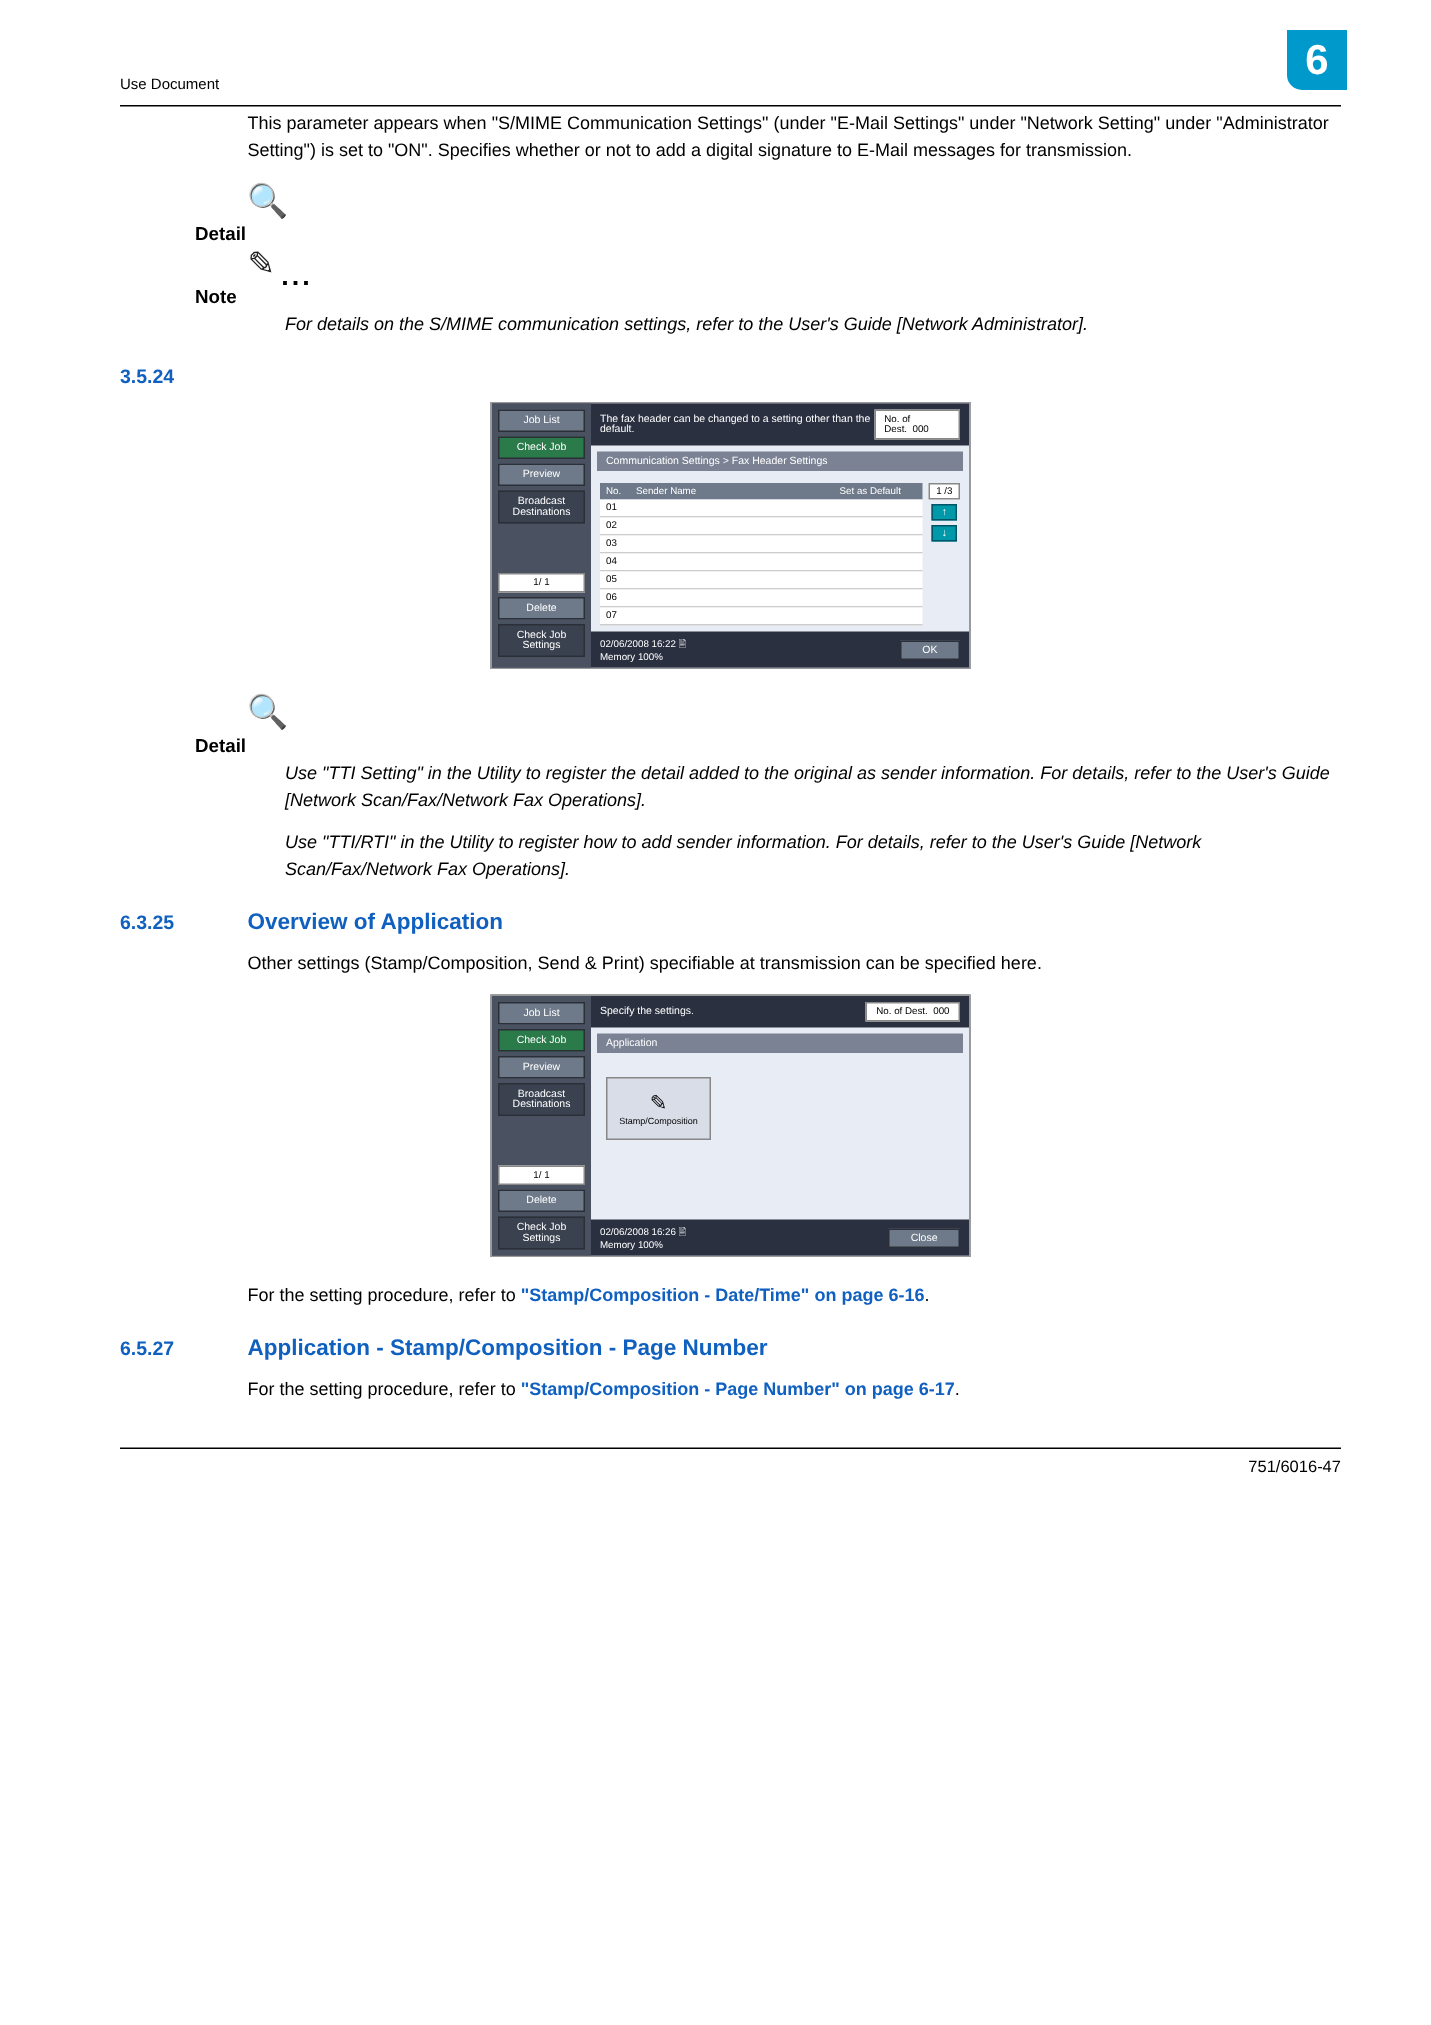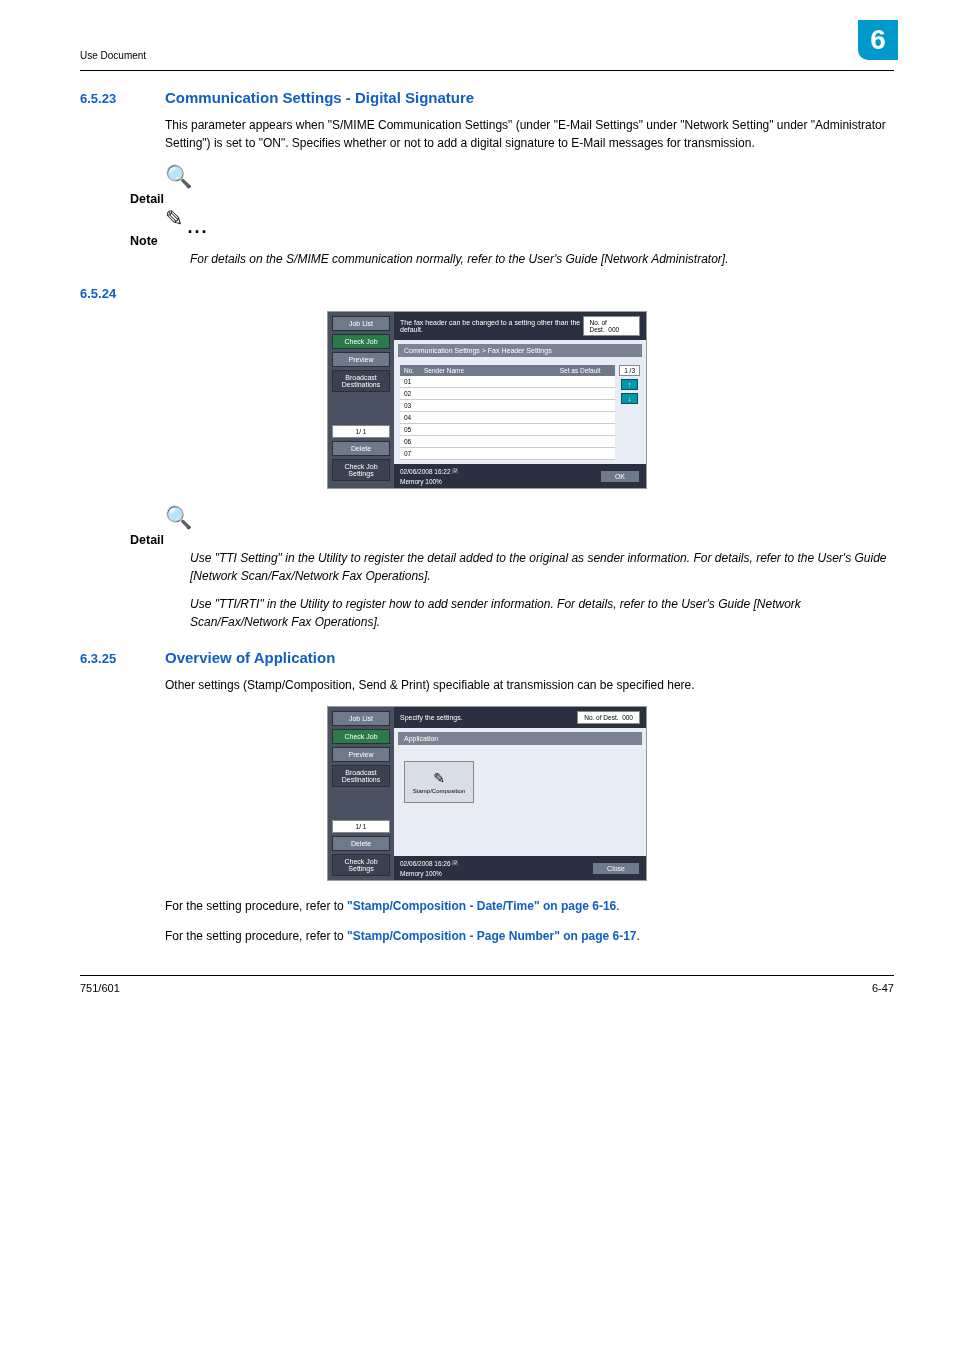--- a/index.html
+++ b/index.html
@@ -38,53 +38,49 @@
   .ok-btn, .close-btn { background:#6e7a8a; color:#fff; padding:2px 14px; border:1px solid #2a2f38; font-size:7px;}
   .pager-box { display:flex; flex-direction:column; gap:3px; align-items:center; margin-left:4px;}
   .pager-txt { background:#fff; color:#000; padding:1px 4px; font-size:6.5px; border:1px solid #888;}
   .arrow { background:#0099aa; color:#fff; padding:1px 6px; font-size:7px; border:1px solid #056;}
   .pager-left { background:#fff; color:#000; text-align:center; padding:2px 0; border:1px solid #888; margin-top:30px; font-size:6.5px;}
   .app-tile { width:70px; height:42px; background:#d8dde8; border:1px solid #888; display:flex; flex-direction:column; align-items:center; justify-content:center; margin:8px 4px;}
   .app-tile .ico { font-size:14px;}
   .app-tile .lbl { font-size:6px; margin-top:2px;}
   .p-body.flex-row { display:flex; }
   .p-body-main { flex:1; }
-  .bottom-line { border-top: 1px solid #000; margin-top: 30px; padding-top: 6px; display: flex; justify-content: space-between; font-size: 11px; }
+  .bottom-line { border-top: 1px solid #000; margin-top: 30px; padding-top: 6px; display: flex; justify-content: flex-end; font-size: 11px; }
   .dests { background:#fff; color:#000; padding:2px 6px; font-size:6.5px; border:1px solid #888; display:inline-block;}
   .note-icon-wrap { display:flex; align-items:flex-end; gap:4px; margin-left:85px;}
   .note-dots { font-size:18px; font-weight:bold; letter-spacing:2px; line-height:10px;}
 </style>
 </head>
 <body>
 
 <div class="page">
 
   <div class="top-line">
     <span class="top-label">Use Document</span>
     <span class="badge">6</span>
   </div>
 
-  <div class="section">
-    <span class="section-num">6.5.23</span>
-    <span class="section-title">Communication Settings - Digital Signature</span>
-  </div>
   <p class="body-text">This parameter appears when "S/MIME Communication Settings" (under "E-Mail Settings" under "Network Setting" under "Administrator Setting") is set to "ON". Specifies whether or not to add a digital signature to E-Mail messages for transmission.</p>
 
   <div class="icon-row"><span class="glass-icon">🔍</span></div>
   <div class="callout-title">Detail</div>
 
   <div class="note-icon-wrap">
     <span class="note-icon">✎</span>
     <span class="note-dots">...</span>
   </div>
   <div class="callout-title">Note</div>
-  <p class="callout-body">For details on the S/MIME communication normally, refer to the User's Guide [Network Administrator].</p>
+  <p class="callout-body">For details on the S/MIME communication settings, refer to the User's Guide [Network Administrator].</p>
 
   <div class="section">
-    <span class="section-num">6.5.24</span>
+    <span class="section-num">3.5.24</span>
   </div>
 
   <div class="fig">
     <div class="panel">
       <div class="panel-left">
         <div class="pbtn">Job List</div>
         <div class="pbtn green">Check Job</div>
         <div class="pbtn">Preview</div>
         <div class="pbtn dark">Broadcast Destinations</div>
         <div class="pager-left">1/   1</div>
@@ -193,20 +189,24 @@
           <span class="close-btn">Close</span>
         </div>
       </div>
     </div>
   </div>
 
   <p class="body-text">
     <span>For the setting procedure, refer to </span><span class="link-ref">"Stamp/Composition - Date/Time" on page 6-16</span><span>.</span>
   </p>
 
+  <div class="section">
+    <span class="section-num">6.5.27</span>
+    <span class="section-title">Application - Stamp/Composition - Page Number</span>
+  </div>
   <p class="body-text">
     <span>For the setting procedure, refer to </span><span class="link-ref">"Stamp/Composition - Page Number" on page 6-17</span><span>.</span>
   </p>
 
   <div class="bottom-line">
     <span>751/601</span>
     <span>6-47</span>
   </div>
 
 </div>

